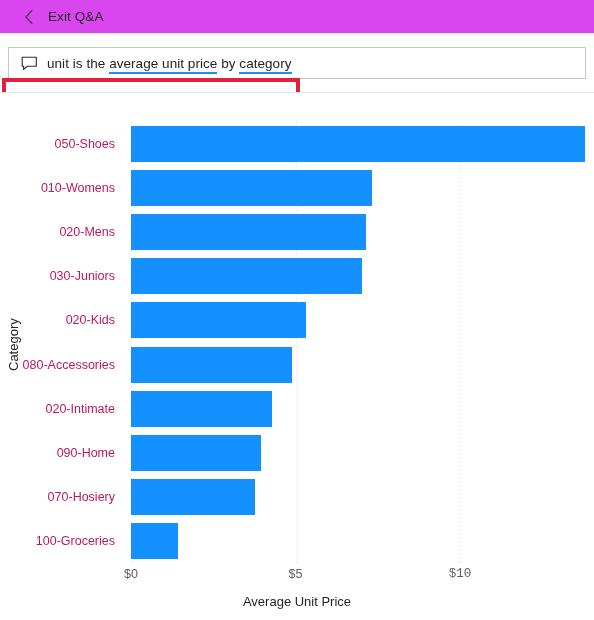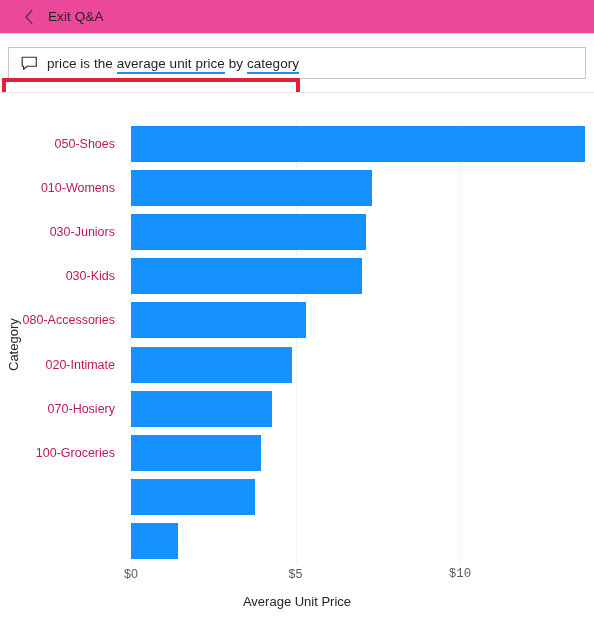--- a/index.html
+++ b/index.html
@@ -14,21 +14,21 @@
     overflow: hidden;
     position: relative;
   }
 
   
   .topbar {
     position: absolute;
     left: 0; top: 0;
     width: 594px;
     height: 34px;
-    background: #ec4899;
+    background: #d946ef;
     border-bottom: 1px solid #e1e1e1;
     display: flex;
     align-items: center;
     box-sizing: border-box;
   }
   .back-chevron {
     width: 22px;
     height: 22px;
     margin-left: 18px;
     display: flex;
@@ -219,37 +219,39 @@
   <div class="exit-label">Exit Q&amp;A</div>
 </div>
 
 <div class="qa-row">
   <div class="qa-box" title="Ask a question about your data">
     <span class="qa-bubble">
       <svg width="17" height="15" viewBox="0 0 17 15" aria-hidden="true">
         <path d="M1.2 1.2 H15.3 V10.2 H6.2 L2.6 13.4 V10.2 H1.2 Z" fill="none" stroke="#323130" stroke-width="1.15" stroke-linejoin="round"></path>
       </svg>
     </span>
-    <span class="qa-text"><span>price is the </span><span class="hl">average unit price</span><span> by </span><span class="hl">category</span></span>
+    <span class="qa-text"><span>unit is the </span><span class="hl">average unit price</span><span> by </span><span class="hl">category</span></span>
   </div>
   <div class="annotation-box"></div>
 </div>
 <div class="qa-divider"></div>
 
 <div class="chart-area">
 
   <div class="y-axis-title">Category</div>
 
   <div class="ylabels">
       <div class="ylabel">050-Shoes</div>
       <div class="ylabel">010-Womens</div>
+      <div class="ylabel">020-Mens</div>
       <div class="ylabel">030-Juniors</div>
-      <div class="ylabel">030-Kids</div>
+      <div class="ylabel">020-Kids</div>
       <div class="ylabel">080-Accessories</div>
       <div class="ylabel">020-Intimate</div>
+      <div class="ylabel">090-Home</div>
       <div class="ylabel">070-Hosiery</div>
       <div class="ylabel">100-Groceries</div>
     </div>
 
   <div class="plot">
     <div class="gridlines">
         <div class="gridline" style="left: 0px;"></div>
         <div class="gridline" style="left: 164.516px;"></div>
         <div class="gridline" style="left: 329.032px;"></div>
       </div>

